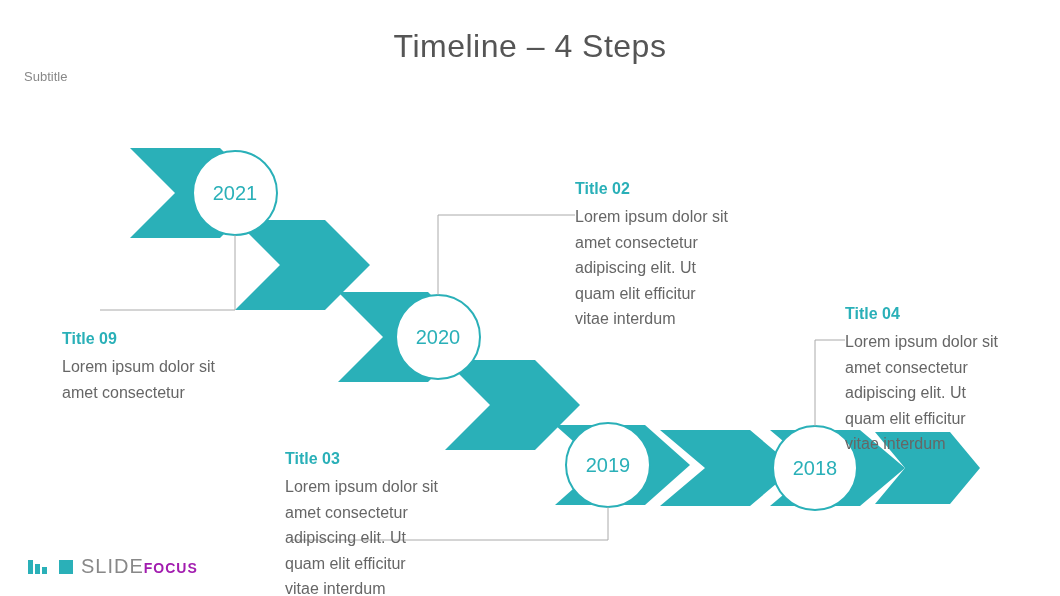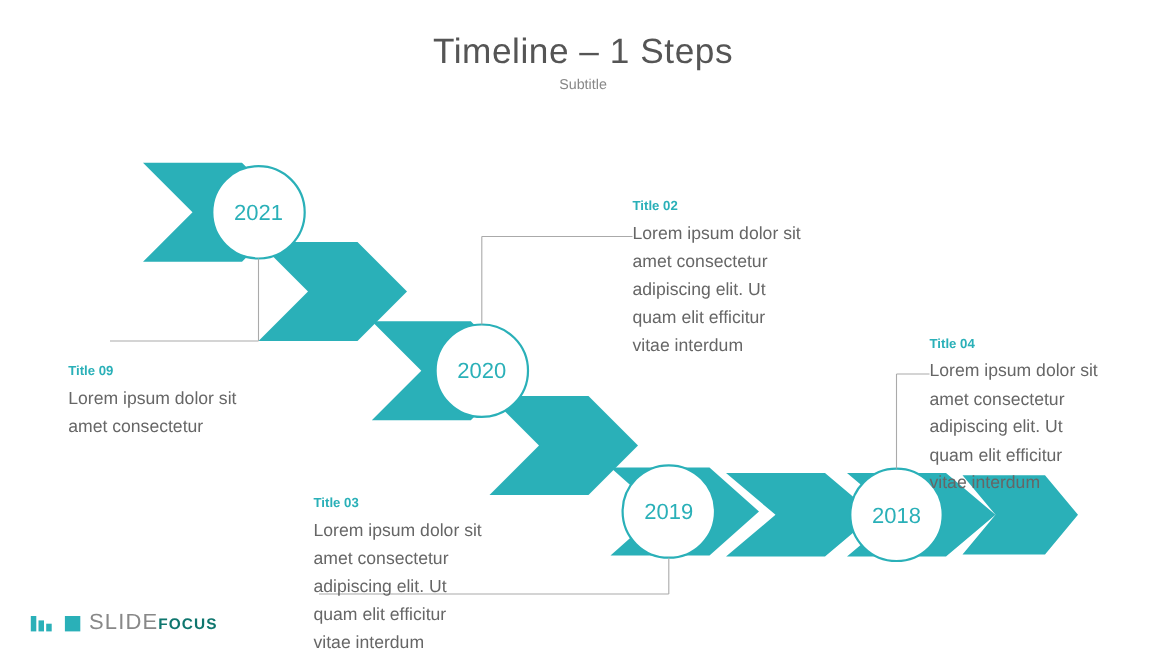--- a/index.html
+++ b/index.html
@@ -15,33 +15,33 @@
     .page-title {
       text-align: center;
       padding-top: 28px;
       font-size: 32px;
       font-weight: 300;
       color: #555555;
       letter-spacing: 0.5px;
     }
 
     .page-subtitle {
-      text-align: center;
       font-size: 13px;
       color: #888888;
       margin-top: 4px;
+      padding-left: 24px;
     }
 
     
     .content-box {
       position: absolute;
     }
 
     .content-title {
-      font-size: 12px;
+      font-size: 16px;
       font-weight: 700;
       color: #2ab0b8;
       margin-bottom: 6px;
     }
 
     .content-text {
       font-size: 16px;
       color: #666666;
       line-height: 1.6;
     }
@@ -83,21 +83,21 @@
       top: 0;
       left: 0;
       width: 1060px;
       height: 596px;
       pointer-events: none;
     }
   </style>
 </head>
 <body>
 
-<h1 class="page-title">Timeline – 1 Steps</h1>
+<h1 class="page-title">Timeline – 4 Steps</h1>
 
 <p class="page-subtitle">Subtitle</p>
 
 <svg class="timeline-svg" viewBox="0 0 1060 596" xmlns="http://www.w3.org/2000/svg">
 
   <polygon points="130,148 220,148 265,193 220,238 130,238 175,193" fill="#2ab0b8" opacity="1"></polygon>
 
   <polygon points="235,220 325,220 370,265 325,310 235,310 280,265" fill="#2ab0b8" opacity="1"></polygon>
 
   <polygon points="338,292 428,292 473,337 428,382 338,382 383,337" fill="#2ab0b8" opacity="1"></polygon>
@@ -160,15 +160,15 @@
 
 <div class="logo">
   <div class="logo-bars">
     <div class="logo-bar" style="width:5px; height:14px;"></div>
     <div class="logo-bar" style="width:5px; height:10px;"></div>
     <div class="logo-bar" style="width:5px; height:7px;"></div>
     <div style="width:8px;"></div>
     <div class="logo-bar" style="width:14px; height:14px;"></div>
   </div>
   <span class="logo-text">
-    <span style="color:#888;font-weight:400;font-size:20px;letter-spacing:1px;">SLIDE</span><strong style="color:#0f766e;font-size:14px;letter-spacing:1px;">FOCUS</strong>
+    <span style="color:#888;font-weight:400;font-size:20px;letter-spacing:1px;">SLIDE</span><strong style="color:#a21caf;font-size:14px;letter-spacing:1px;">FOCUS</strong>
   </span>
 </div>
 
 </body></html>

